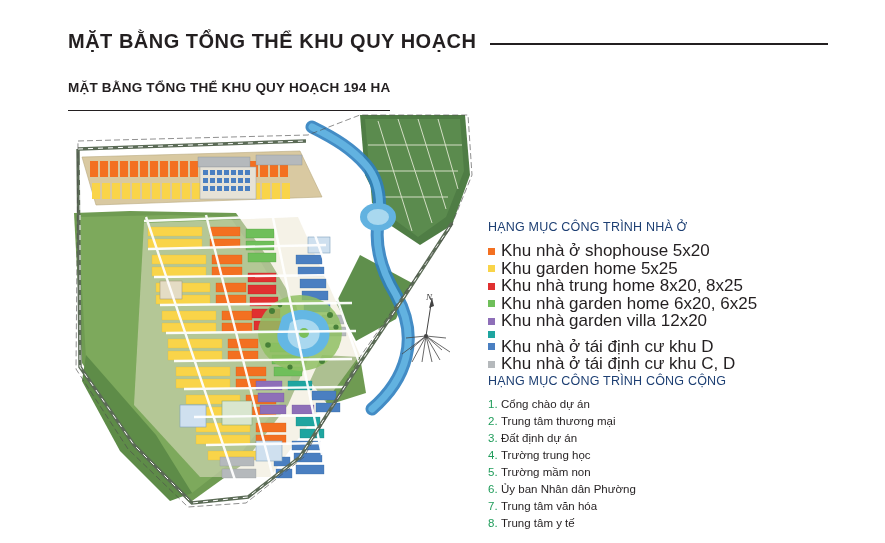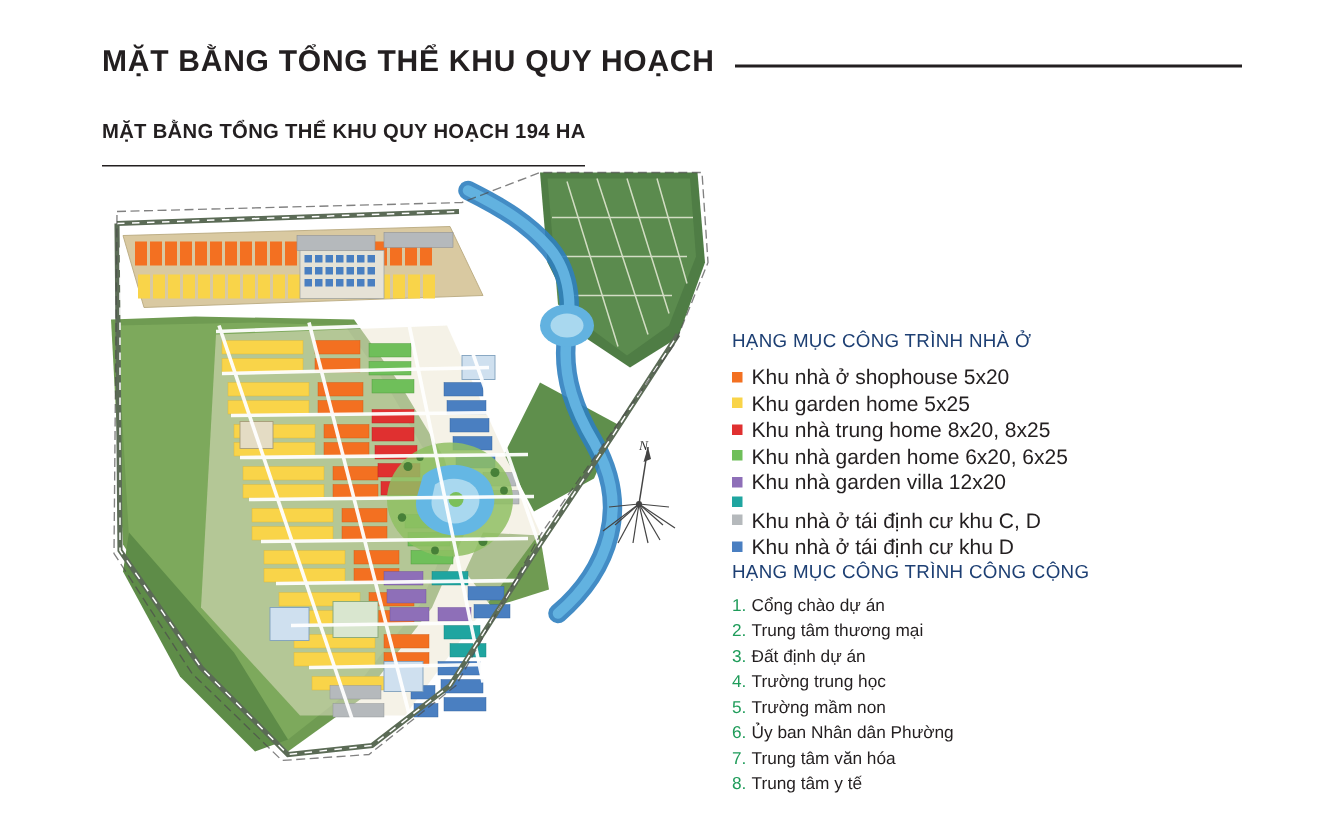--- a/index.html
+++ b/index.html
@@ -94,21 +94,21 @@
     letter-spacing: 0.2px;
     margin-bottom: 9px;
   }
   .legend-heading.second {
     margin-top: 0;
     margin-bottom: 8px;
   }
   .legend-row {
     display: flex;
     align-items: center;
-    font-size: 14px;
+    font-size: 17px;
     line-height: 16.5px;
     color: #231f20;
     margin-bottom: 1px;
   }
   .swatch {
     width: 7px;
     height: 7px;
     margin-right: 6px;
     flex: 0 0 auto;
     display: inline-block;
@@ -448,27 +448,27 @@
     <span>Khu nhà garden home 6x20, 6x25</span>
   </div>
   <div class="legend-row">
     <span class="swatch" style="background:#8e6fb8"></span>
     <span>Khu nhà garden villa 12x20</span>
   </div>
   <div class="legend-row">
     <span class="swatch" style="background:#1fa5a0"></span>
   </div>
   <div class="legend-row">
+    <span class="swatch" style="background:#4a7fc1"></span>
+    <span>Khu nhà ở tái định cư khu D</span>
+  </div>
+  <div class="legend-row">
     <span class="swatch" style="background:#b5b9bc"></span>
     <span>Khu nhà ở tái định cư khu C, D</span>
   </div>
-  <div class="legend-row">
-    <span class="swatch" style="background:#4a7fc1"></span>
-    <span>Khu nhà ở tái định cư khu D</span>
-  </div>
 
   <div class="legend-heading second">HẠNG MỤC CÔNG TRÌNH CÔNG CỘNG</div>
 
   <div class="pub-row">
     <span class="num">1.</span>
     <span>Cổng chào dự án</span>
   </div>
   <div class="pub-row">
     <span class="num">2.</span>
     <span>Trung tâm thương mại</span>

